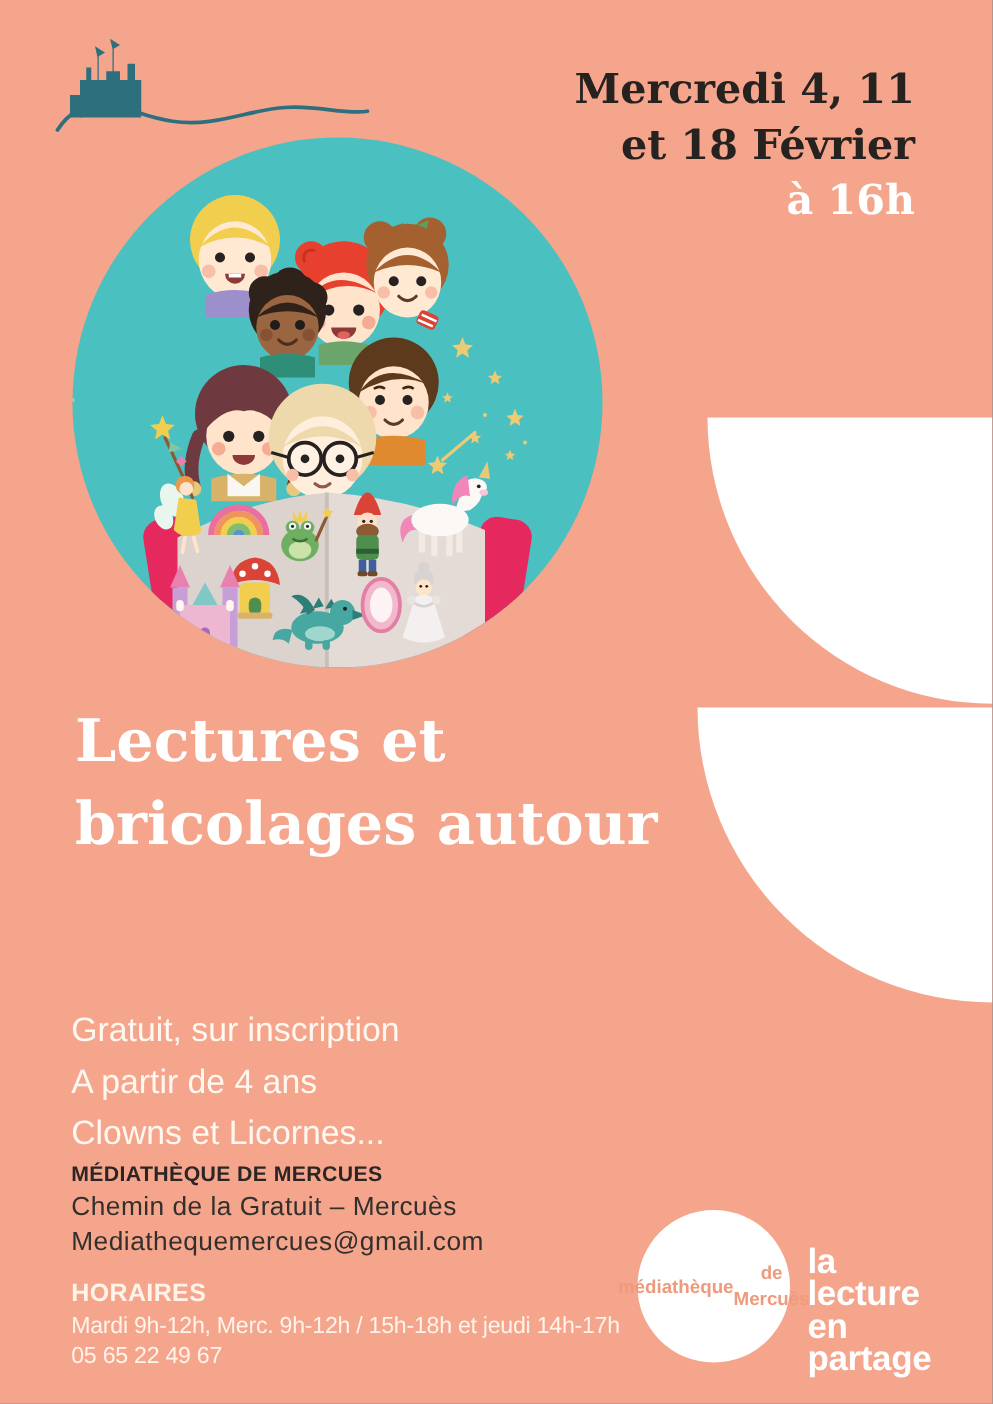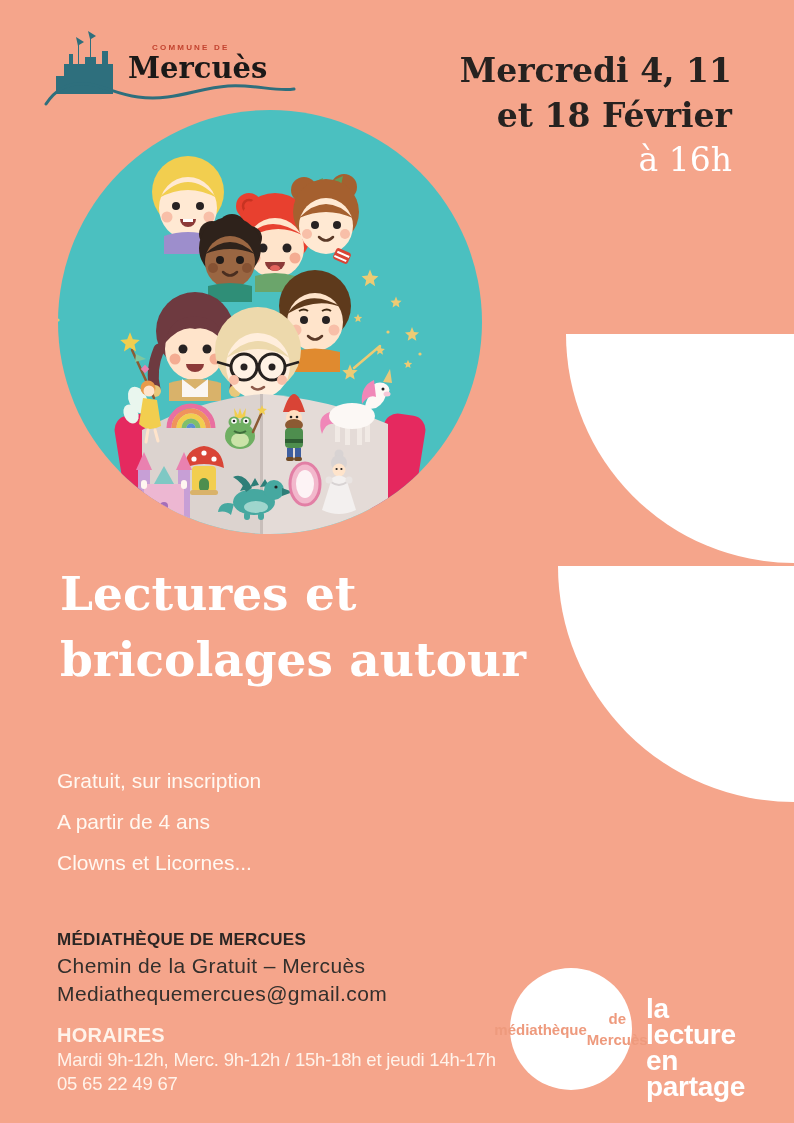--- a/index.html
+++ b/index.html
@@ -15,40 +15,40 @@
   .logo-text{position:absolute;left:128px;top:44px;line-height:1;}
   .logo-commune{display:block;font-size:8px;font-weight:bold;letter-spacing:2.2px;
     color:#C3432F;padding-left:24px;}
   .logo-name{display:block;font-family:"DejaVu Serif",serif;font-weight:bold;
     font-size:29px;color:#1B1918;margin-top:2px;}
 
   
   .date-block{position:absolute;top:48px;right:62px;text-align:right;margin-left:44px;}
   .date-line{font-family:"DejaVu Serif",serif;font-weight:bold;font-size:33px;
     line-height:45px;color:#262220;}
-  .time-line{font-family:"DejaVu Serif",serif;font-weight:normal;font-size:33px;
+  .time-line{font-family:"DejaVu Serif",serif;font-weight:bold;font-size:33px;
     line-height:44px;color:#FFFFFF;}
   .info-line{font-family:"DejaVu Serif",serif;font-weight:bold;font-size:18.5px;
     line-height:26px;color:#262220;margin-top:8px;}
 
   
   .illus-circle{position:absolute;left:58px;top:110px;width:424px;height:424px;
     border-radius:50%;background:#4BC0C0;overflow:hidden;}
 
   
   .deco{position:absolute;background:#FFFFFF;}
   .deco1{left:566px;top:334px;width:228px;height:229px;border-radius:0 0 0 100%;}
   .deco2{left:558px;top:566px;width:236px;height:236px;border-radius:0 0 0 100%;}
 
   
   .title{position:absolute;left:57px;top:558px;margin:3px;
     font-family:"DejaVu Serif",serif;font-weight:bold;font-size:47px;
     line-height:66px;color:#FFFFFF;}
   .title span{display:block;}
-  .details{position:absolute;left:57px;top:760px;font-size:21px;line-height:41px;
+  .details{position:absolute;left:57px;top:804px;font-size:27px;line-height:41px;
     color:#FFF8F1;}
   .details span{display:block;}
 
   
   .contact{position:absolute;left:57px;top:928px;color:#2B2624;}
   .contact-name{font-size:17px;font-weight:bold;letter-spacing:.3px;line-height:24px;}
   .contact-address,.contact-email{font-size:21px;letter-spacing:.4px;line-height:28px;
     color:#332F2C;}
 
   
@@ -70,24 +70,20 @@
 <body>
 
 <div class="poster">
 
   <div class="commune-logo">
     <svg width="260" height="88" viewBox="0 0 260 88">
       <path d="M24,70 L24,40 L29,40 L29,30 L33,30 L33,40 L38,40 L38,22 L36,13 L44,18 L39,21 L39,40 L45,40 L45,33 L50,33 L50,15 L48,7 L56,12 L51,15 L51,33 L56,33 L56,40 L62,40 L62,27 L68,27 L68,40 L73,40 L73,70 Z" fill="#2E6F7D"></path>
       <rect x="16" y="52" width="9" height="18" fill="#2E6F7D"></rect>
       <path d="M6,80 C16,64 30,58 48,60 C64,62 76,70 98,73 C132,78 158,64 188,62 C214,60 236,68 254,65" stroke="#2E6F7D" stroke-width="3" fill="none" stroke-linecap="round"></path>
     </svg>
-    <div class="logo-text">
-      <span class="logo-commune">COMMUNE DE</span>
-      <span class="logo-name">Mercuès</span>
-    </div>
   </div>
 
   <div class="date-block">
     <div class="date-line">Mercredi 4, 11</div>
     <div class="date-line">et 18 Février</div>
     <div class="time-line">à 16h</div>
   </div>
 
   <div class="illus-circle">
     <svg width="424" height="424" viewBox="0 0 424 424">

